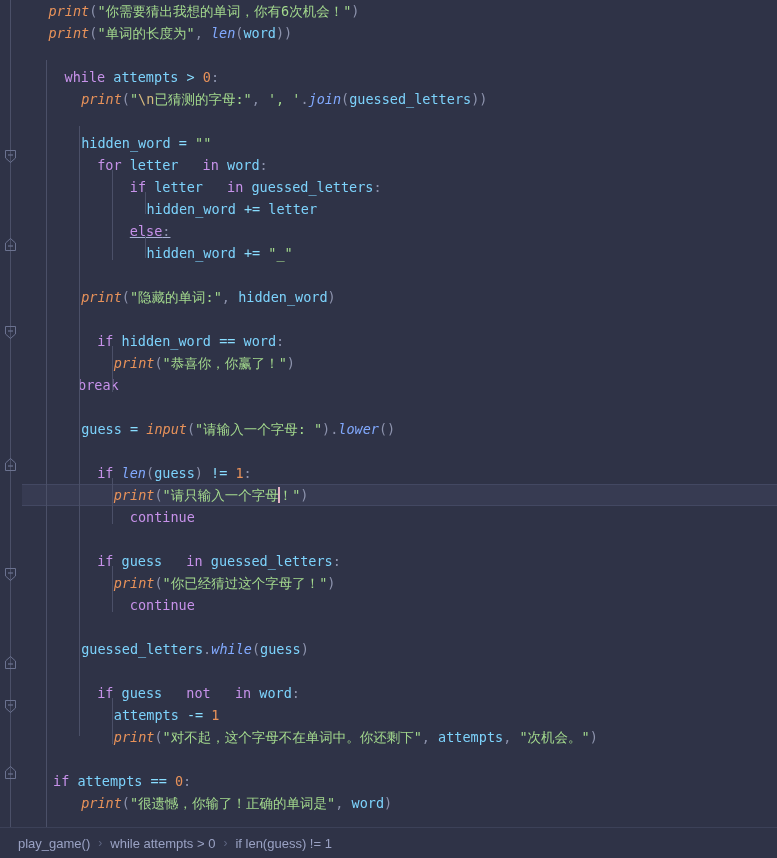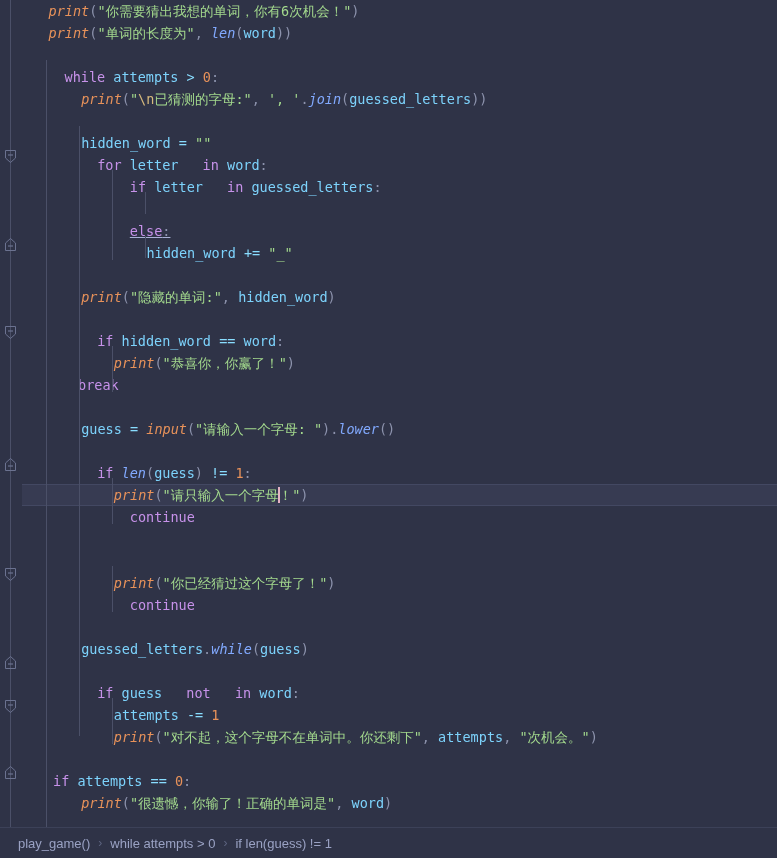--- a/index.html
+++ b/index.html
@@ -157,35 +157,37 @@
   <div class="code-area" id="code-area">
       <div class="code-line" style="top: 0px; padding-left: 48.6px;"><span class="t-fn">print</span><span class="t-punc">(</span><span class="t-str">"你需要猜出我想的单词，你有6次机会！"</span><span class="t-punc">)</span></div>
       <div class="code-line" style="top: 22px; padding-left: 48.6px;"><span class="t-fn">print</span><span class="t-punc">(</span><span class="t-str">"单词的长度为"</span><span class="t-punc">, </span><span class="t-mth">len</span><span class="t-punc">(</span><span class="t-var">word</span><span class="t-punc">))</span></div>
       <div class="code-line" style="top: 44px; padding-left: 16px;">&nbsp;</div>
       <div class="code-line" style="top: 66px; padding-left: 48.6px;"><span class="t-kw">while</span><span class="t-var"> attempts </span><span class="t-op">&gt;</span><span class="t-var"> </span><span class="t-num">0</span><span class="t-punc">:</span></div>
       <div class="code-line" style="top: 88px; padding-left: 81.2px;"><span class="t-fn">print</span><span class="t-punc">(</span><span class="t-str">"</span><span class="t-esc">\n</span><span class="t-str">已猜测的字母:"</span><span class="t-punc">, </span><span class="t-str">', '</span><span class="t-punc">.</span><span class="t-mth">join</span><span class="t-punc">(</span><span class="t-var">guessed_letters</span><span class="t-punc">))</span></div>
       <div class="code-line" style="top: 110px; padding-left: 16px;">&nbsp;</div>
       <div class="code-line" style="top: 132px; padding-left: 81.2px;"><span class="t-var">hidden_word </span><span class="t-op">=</span><span class="t-var"> </span><span class="t-str">""</span></div>
       <div class="code-line" style="top: 154px; padding-left: 81.2px;"><span class="t-kw">for</span><span class="t-var"> letter </span><span class="t-kw">in</span><span class="t-var"> word</span><span class="t-punc">:</span></div>
       <div class="code-line" style="top: 176px; padding-left: 113.8px;"><span class="t-kw">if</span><span class="t-var"> letter </span><span class="t-kw">in</span><span class="t-var"> guessed_letters</span><span class="t-punc">:</span></div>
+      <div class="code-line" style="top: 198px; padding-left: 146.4px;"><span class="t-var">hidden_word </span><span class="t-op">+=</span><span class="t-var"> letter</span></div>
       <div class="code-line" style="top: 220px; padding-left: 113.8px; text-decoration: underline;"><span class="t-kw">else</span><span class="t-punc">:</span></div>
       <div class="code-line" style="top: 242px; padding-left: 146.4px;"><span class="t-var">hidden_word </span><span class="t-op">+=</span><span class="t-var"> </span><span class="t-str">"_"</span></div>
       <div class="code-line" style="top: 264px; padding-left: 16px;">&nbsp;</div>
       <div class="code-line" style="top: 286px; padding-left: 81.2px;"><span class="t-fn">print</span><span class="t-punc">(</span><span class="t-str">"隐藏的单词:"</span><span class="t-punc">, </span><span class="t-var">hidden_word</span><span class="t-punc">)</span></div>
       <div class="code-line" style="top: 308px; padding-left: 16px;">&nbsp;</div>
       <div class="code-line" style="top: 330px; padding-left: 81.2px;"><span class="t-kw">if</span><span class="t-var"> hidden_word </span><span class="t-op">==</span><span class="t-var"> word</span><span class="t-punc">:</span></div>
       <div class="code-line" style="top: 352px; padding-left: 113.8px;"><span class="t-fn">print</span><span class="t-punc">(</span><span class="t-str">"恭喜你，你赢了！"</span><span class="t-punc">)</span></div>
       <div class="code-line" style="top: 374px; padding-left: 62px;"><span class="t-kw">break</span></div>
       <div class="code-line" style="top: 396px; padding-left: 16px;">&nbsp;</div>
       <div class="code-line" style="top: 418px; padding-left: 81.2px;"><span class="t-var">guess </span><span class="t-op">=</span><span class="t-var"> </span><span class="t-fn">input</span><span class="t-punc">(</span><span class="t-str">"请输入一个字母: "</span><span class="t-punc">)</span><span class="t-punc">.</span><span class="t-mth">lower</span><span class="t-punc">()</span></div>
       <div class="code-line" style="top: 440px; padding-left: 16px;">&nbsp;</div>
       <div class="code-line" style="top: 462px; padding-left: 81.2px;"><span class="t-kw">if</span><span class="t-var"> </span><span class="t-mth">len</span><span class="t-punc">(</span><span class="t-var">guess</span><span class="t-punc">) </span><span class="t-op">!=</span><span class="t-var"> </span><span class="t-num">1</span><span class="t-punc">:</span></div>
       <div class="code-line" style="top: 484px; padding-left: 113.8px;"><span class="t-fn">print</span><span class="t-punc">(</span><span class="t-str">"请只输入一个字母</span><span class="cursor"></span><span class="t-str">！"</span><span class="t-punc">)</span></div>
       <div class="code-line" style="top: 506px; padding-left: 113.8px;"><span class="t-kw">continue</span></div>
       <div class="code-line" style="top: 528px; padding-left: 16px;">&nbsp;</div>
+      <div class="code-line" style="top: 550px; padding-left: 81.2px;"><span class="t-kw">if</span><span class="t-var"> guess </span><span class="t-kw">in</span><span class="t-var"> guessed_letters</span><span class="t-punc">:</span></div>
       <div class="code-line" style="top: 572px; padding-left: 113.8px;"><span class="t-fn">print</span><span class="t-punc">(</span><span class="t-str">"你已经猜过这个字母了！"</span><span class="t-punc">)</span></div>
       <div class="code-line" style="top: 594px; padding-left: 113.8px;"><span class="t-kw">continue</span></div>
       <div class="code-line" style="top: 616px; padding-left: 16px;">&nbsp;</div>
       <div class="code-line" style="top: 638px; padding-left: 81.2px;"><span class="t-var">guessed_letters</span><span class="t-punc">.</span><span class="t-mth">while</span><span class="t-punc">(</span><span class="t-var">guess</span><span class="t-punc">)</span></div>
       <div class="code-line" style="top: 660px; padding-left: 16px;">&nbsp;</div>
       <div class="code-line" style="top: 682px; padding-left: 81.2px;"><span class="t-kw">if</span><span class="t-var"> guess </span><span class="t-kw">not</span><span class="t-var"> </span><span class="t-kw">in</span><span class="t-var"> word</span><span class="t-punc">:</span></div>
       <div class="code-line" style="top: 704px; padding-left: 113.8px;"><span class="t-var">attempts </span><span class="t-op">-=</span><span class="t-var"> </span><span class="t-num">1</span></div>
       <div class="code-line" style="top: 726px; padding-left: 113.8px;"><span class="t-fn">print</span><span class="t-punc">(</span><span class="t-str">"对不起，这个字母不在单词中。你还剩下"</span><span class="t-punc">, </span><span class="t-var">attempts</span><span class="t-punc">, </span><span class="t-str">"次机会。"</span><span class="t-punc">)</span></div>
       <div class="code-line" style="top: 748px; padding-left: 16px;">&nbsp;</div>
       <div class="code-line" style="top: 770px; padding-left: 37px;"><span class="t-kw">if</span><span class="t-var"> attempts </span><span class="t-op">==</span><span class="t-var"> </span><span class="t-num">0</span><span class="t-punc">:</span></div>

